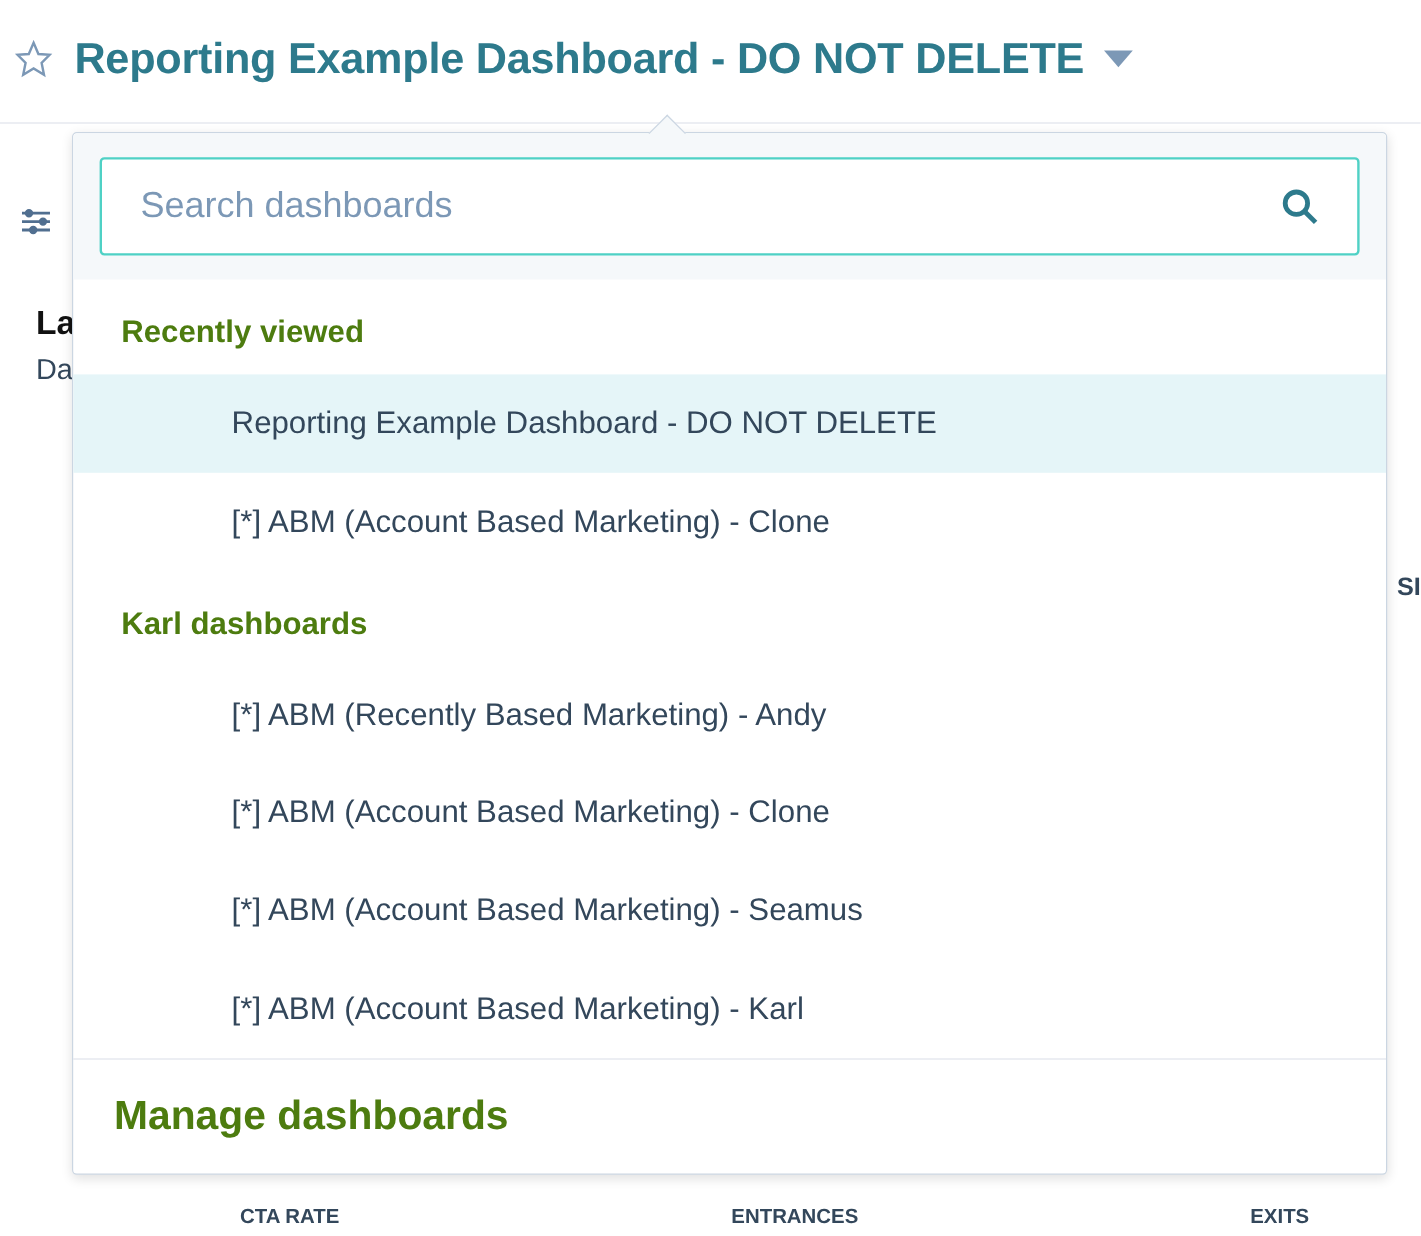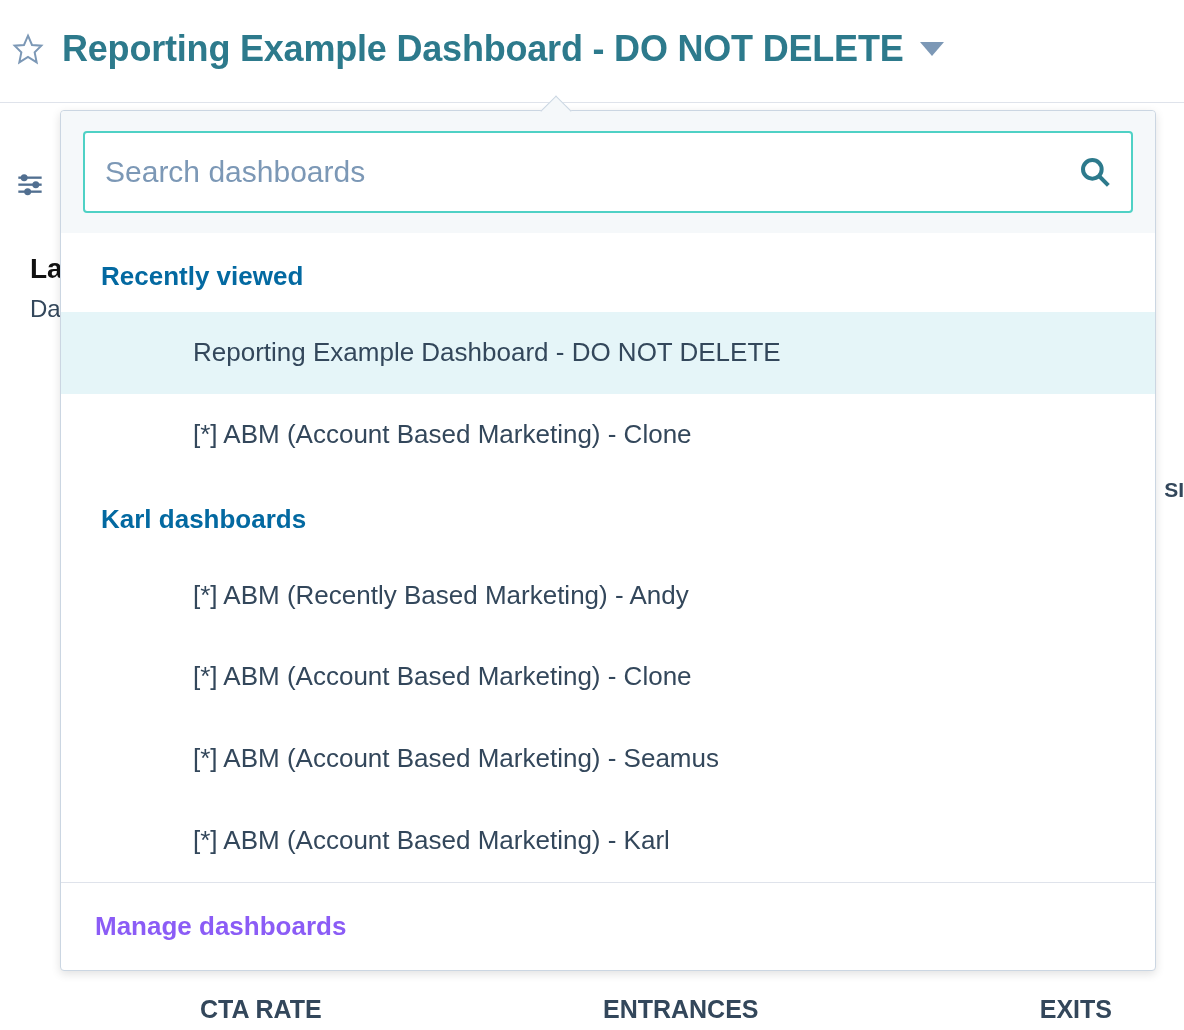--- a/index.html
+++ b/index.html
@@ -88,27 +88,27 @@
       padding-left: 22px;
       margin-top: 10px;
     }
     .columns-row {
       position: absolute;
       bottom: 6px;
       left: 0;
       right: 0;
       display: flex;
       justify-content: space-between;
-      padding: 0 52px 0 200px;
-      font-size: 25px;
+      padding: 0 92px 0 200px;
+      font-size: 17px;
       font-weight: 700;
       color: #33475b;
     }
     .columns-row span:last-child {
-      margin-right: 20px;
+      margin-right: 1px;
     }
     .right-edge-partial {
       position: absolute;
       right: 0;
       top: 478px;
       font-size: 21px;
       font-weight: 700;
       color: #33475b;
     }
     
@@ -140,21 +140,21 @@
       border-top-left-radius: 4px;
       border-top-right-radius: 4px;
     }
     .search-wrap {
       position: relative;
       border: 2px solid #4fd1c5;
       border-radius: 4px;
       background: #fff;
       display: flex;
       align-items: center;
-      padding: 0 20px;
+      padding: 0 32px;
       height: 82px;
     }
     .search-input {
       flex: 1;
       border: none;
       outline: none;
       font-size: 30px;
       color: #33475b;
       background: transparent;
     }
@@ -170,41 +170,41 @@
       stroke-width: 3;
       fill: none;
     }
     .dropdown-body {
       max-height: 680px;
       overflow: hidden;
     }
     .section-title {
       font-size: 26px;
       font-weight: 700;
-      color: #0369a1;
+      color: #4d7c0f;
       padding: 28px 40px 20px 40px;
     }
     .list-item {
       font-size: 26px;
       color: #33475b;
       padding: 24px 40px 24px 132px;
       cursor: pointer;
       line-height: 1.3;
     }
     .list-item.highlighted {
       background: #e5f5f8;
     }
     .dropdown-footer {
       border-top: 1px solid #dfe3eb;
       padding: 28px 34px;
     }
     .manage-link {
-      font-size: 26px;
+      font-size: 34px;
       font-weight: 600;
-      color: #8b5cf6;
+      color: #4d7c0f;
       cursor: pointer;
     }
   </style>
 </head>
 <body>
 
 <div class="header">
   <span class="star-icon">
     <svg viewBox="0 0 24 24">
         <polygon points="12,2 15,9 22,9.5 17,14.5 18.5,22 12,18 5.5,22 7,14.5 2,9.5 9,9"></polygon>

